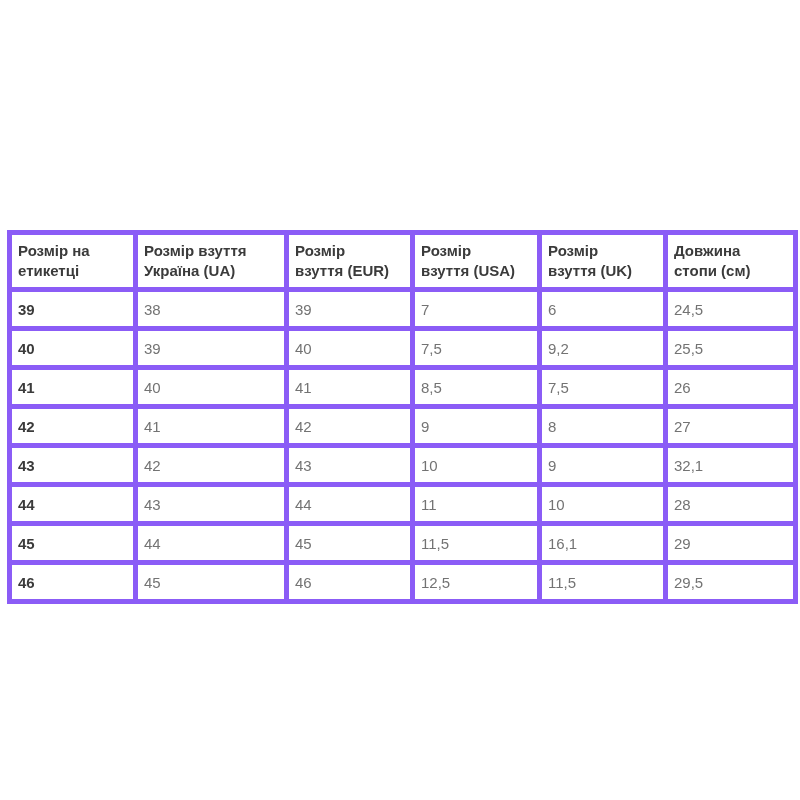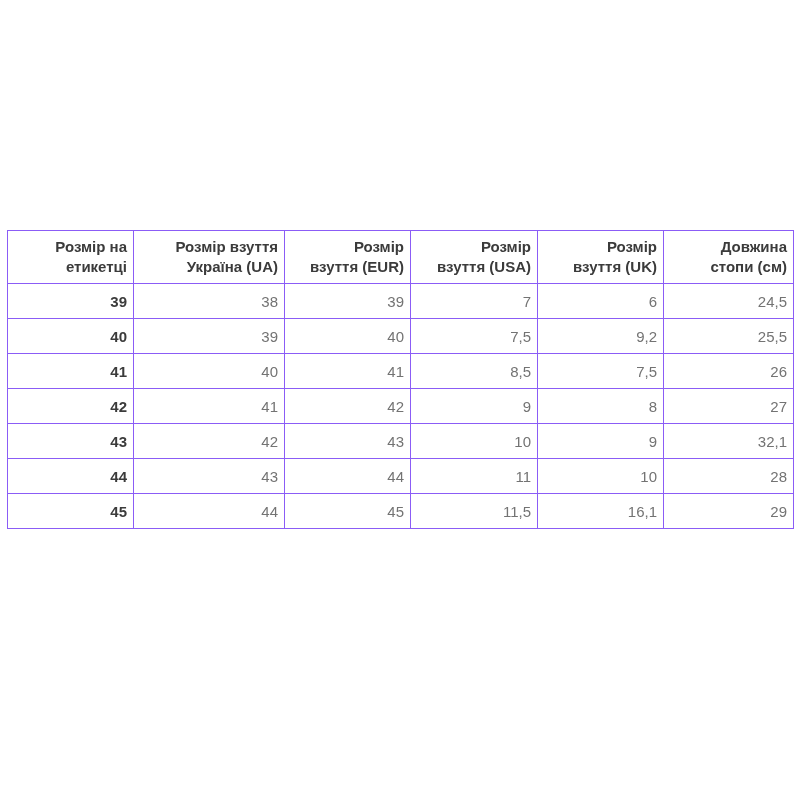--- a/index.html
+++ b/index.html
@@ -21,22 +21,22 @@
     position: absolute;
     left: 7px;
     top: 230px;
     width: 786px;
     border-collapse: collapse;
     table-layout: fixed;
     background: #ffffff;
   }
   table.size-table th,
   table.size-table td {
-    border: 1px solid #8b5cf6;
-    text-align: right;
+    border: 5px solid #8b5cf6;
+    text-align: left;
     vertical-align: middle;
     padding: 0 6px;
     font-size: 15px;
     overflow: hidden;
   }
   table.size-table th {
     height: 52px;
     font-weight: bold;
     color: #3b3b3b;
     line-height: 20px;
@@ -143,15 +143,23 @@
           <td>28</td>
         </tr>
         <tr>
           <td class="label-col">45</td>
           <td>44</td>
           <td>45</td>
           <td>11,5</td>
           <td>16,1</td>
           <td>29</td>
         </tr>
+        <tr>
+          <td class="label-col">46</td>
+          <td>45</td>
+          <td>46</td>
+          <td>12,5</td>
+          <td>11,5</td>
+          <td>29,5</td>
+        </tr>
       </tbody>
   </table>
 </div>
 
 </body></html>

